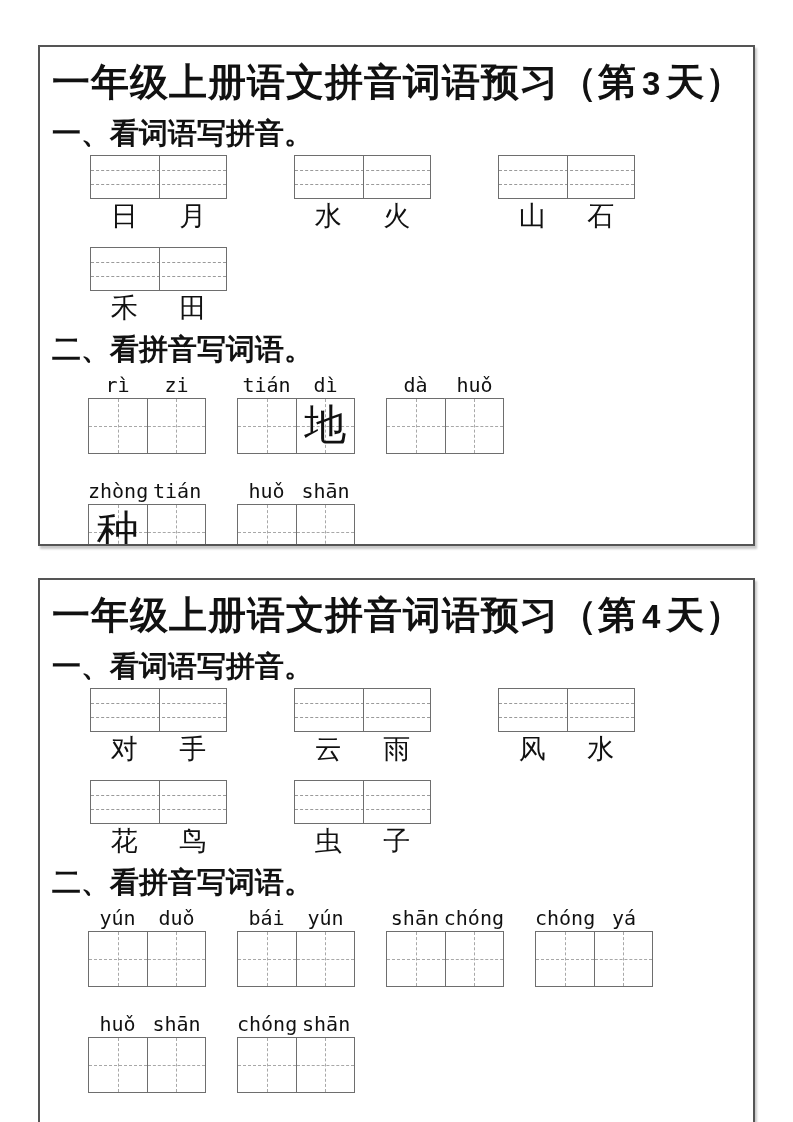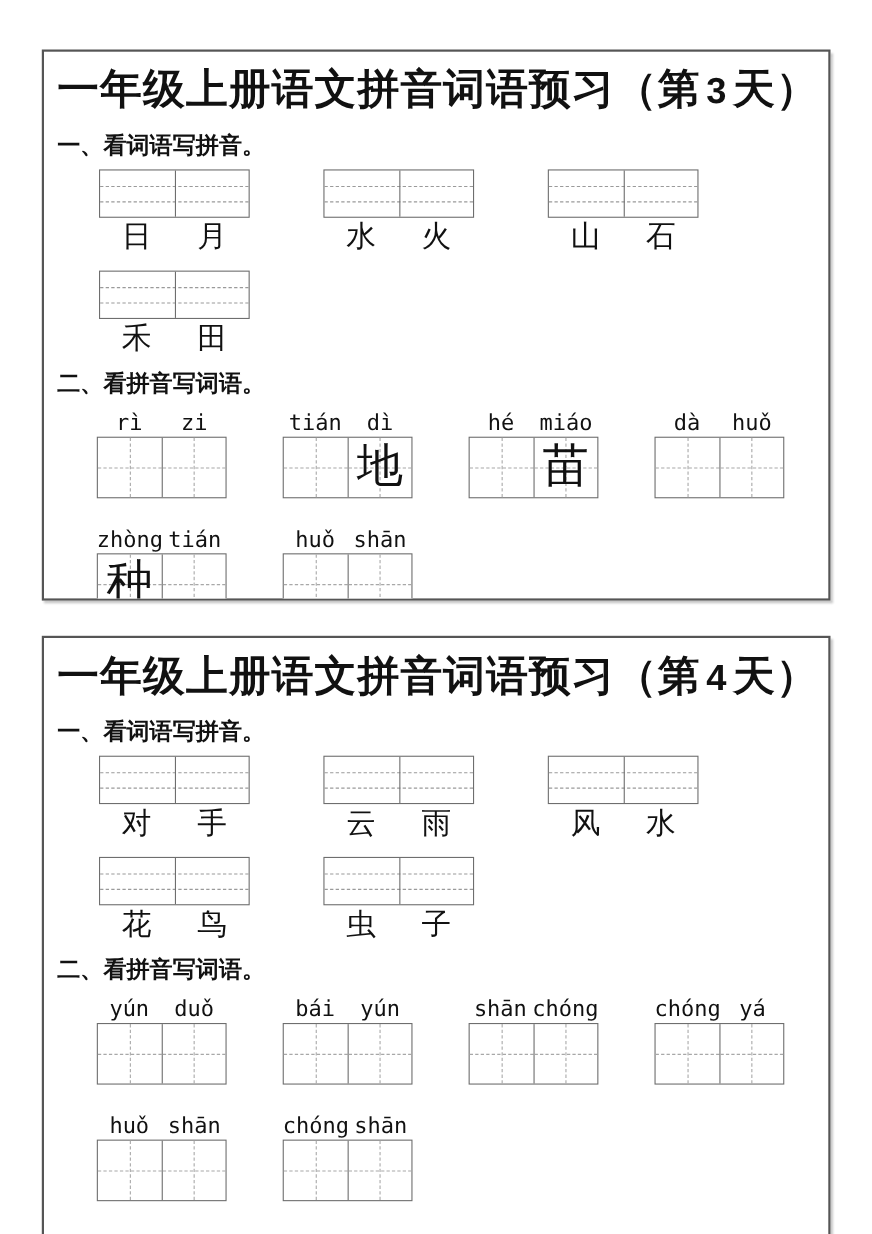--- a/index.html
+++ b/index.html
@@ -16,38 +16,38 @@
   .sheet-1{top:45px;height:501px;}
   .sheet-2{top:578px;height:626px;}
   .title{
     text-align:center;font-size:38px;font-weight:bold;line-height:50px;
     white-space:nowrap;letter-spacing:1px;margin-top:2px;
   }
   .title .num{
     font-family:"Liberation Sans","DejaVu Sans",sans-serif;
     font-size:33px;padding:0 5px;
   }
-  .heading{font-size:21px;font-weight:bold;margin:11px 0 9px 0;line-height:26px;}
+  .heading{font-size:29px;font-weight:bold;margin:11px 0 9px 0;line-height:26px;}
   .heading2{margin-top:13px;}
 
   
   .prow{display:flex;gap:67px;margin-left:38px;}
   .prow2{margin-top:16px;}
   .pgroup{width:137px;flex:0 0 auto;}
   .pgrid{position:relative;height:44px;border:1px solid #6e6e6e;box-sizing:border-box;background:#fff;}
   .pgrid i{display:block;font-style:normal;}
   .pgrid .dash{position:absolute;left:0;right:0;border-top:1px dashed #9a9a9a;}
   .pgrid .d1{top:34%;}
   .pgrid .d2{top:66%;}
   .pgrid .vsep{position:absolute;top:0;bottom:0;left:50%;border-left:1px solid #6e6e6e;}
   .chars{display:flex;height:32px;align-items:flex-end;font-size:27px;line-height:30px;}
   .chars span{flex:1;text-align:center;}
 
   
-  .wrow{display:flex;gap:51px;margin-left:36px;}
+  .wrow{display:flex;gap:31px;margin-left:36px;}
   .wrow2{margin-top:23px;}
   .wgroup{width:118px;flex:0 0 auto;}
   .pline{
     display:flex;height:27px;align-items:center;
     font-family:"DejaVu Sans Mono","Liberation Mono",monospace;
     font-size:20px;line-height:24px;
   }
   .pline span{flex:1;text-align:center;white-space:nowrap;}
   .tgrid{display:flex;height:56px;border:1px solid #6e6e6e;box-sizing:border-box;background:#fff;}
   .tcell{flex:1;position:relative;}
@@ -145,34 +145,20 @@
           <div class="tcell">
               <span class="fill"></span>
             </div>
           <div class="tcell">
               <span class="fill">地</span>
             </div>
         </div>
       </div>
       <div class="wgroup">
         <div class="pline">
-            <span>hé</span>
-            <span>miáo</span>
-          </div>
-        <div class="tgrid">
-          <div class="tcell">
-              <span class="fill"></span>
-            </div>
-          <div class="tcell">
-              <span class="fill">苗</span>
-            </div>
-        </div>
-      </div>
-      <div class="wgroup">
-        <div class="pline">
             <span>dà</span>
             <span>huǒ</span>
           </div>
         <div class="tgrid">
           <div class="tcell">
               <span class="fill"></span>
             </div>
           <div class="tcell">
               <span class="fill"></span>
             </div>

